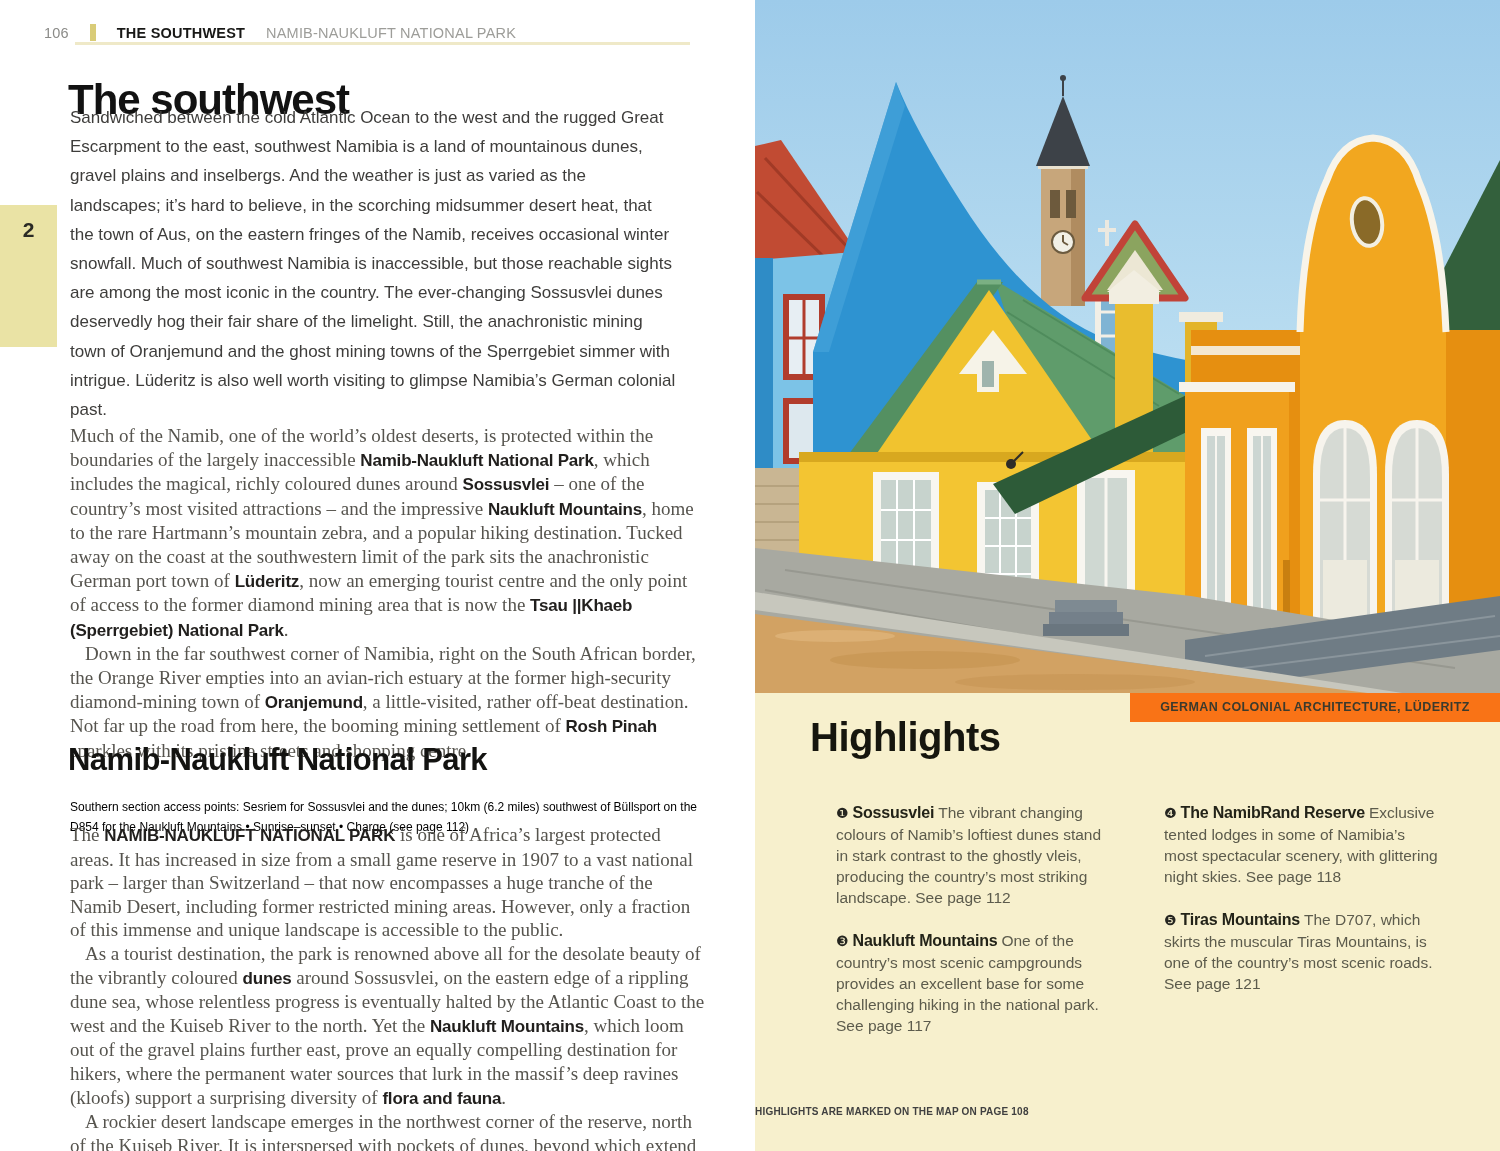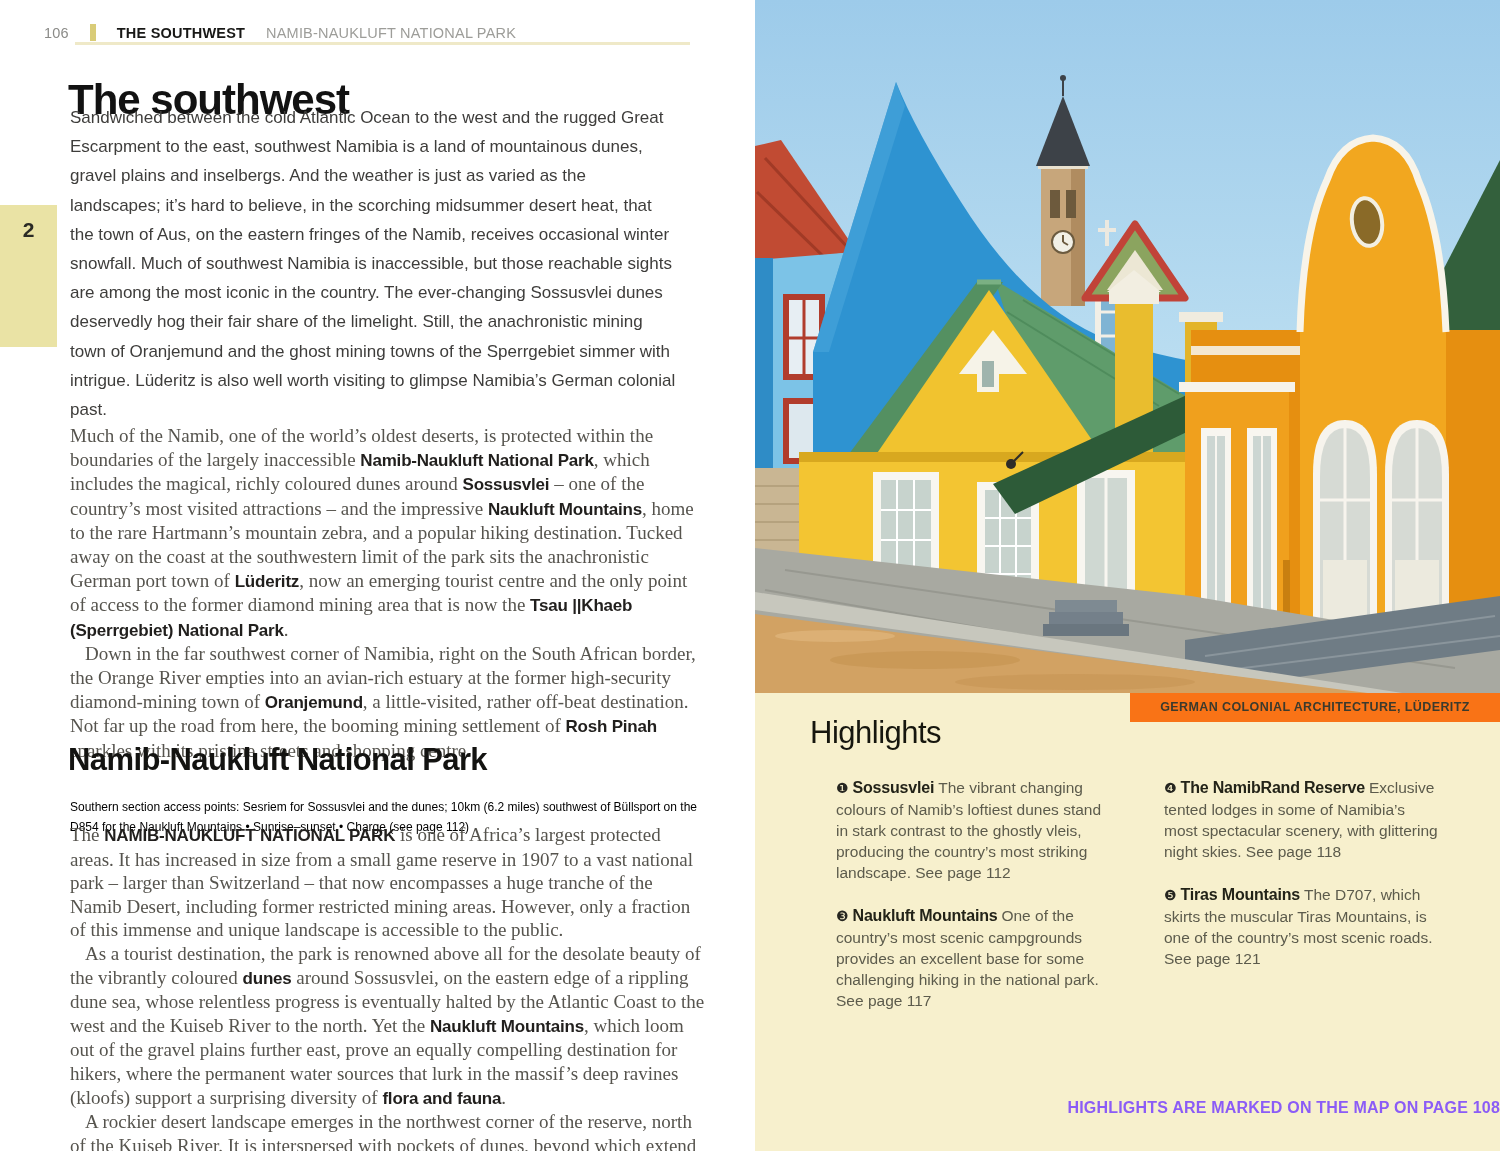--- a/index.html
+++ b/index.html
@@ -35,28 +35,28 @@
                line-height:19.5px;color:#000000;font-weight:500;}
 
   
   .right-page{position:absolute;left:755px;top:0;width:745px;height:1151px;background:#f7f0cd;}
   .photo-wrap{position:absolute;top:0;left:0;width:745px;height:693px;overflow:hidden;}
   .photo-caption{position:absolute;left:375px;top:693px;width:370px;height:29px;background:#f97316;
                  color:#3b3a2d;font-size:12.5px;font-weight:700;letter-spacing:.4px;
                  line-height:29px;text-align:center;}
   .highlights{position:absolute;left:0;top:693px;width:745px;height:458px;box-sizing:border-box;
               padding:22px 58px 0 55px;}
-  .hl-title{font-size:31px;font-weight:400;color:#16160e;margin:0 0 26px 0;letter-spacing:-.5px;}
+  .hl-title{font-size:40px;font-weight:700;color:#16160e;margin:0 0 42px 0;letter-spacing:-.5px;}
   .hl-cols{display:flex;gap:24px;}
   .hl-col{flex:1;margin-left:26px;}
   .hl-item{margin-bottom:22px;font-size:15.5px;line-height:21px;color:#5c5b4c;}
   .hl-badge{font-family:"DejaVu Sans",sans-serif;font-size:14px;color:#262620;margin-right:4px;}
   .hl-name{font-weight:700;color:#232318;font-size:16px;letter-spacing:-.2px;margin-right:4px;}
-  .map-note{position:absolute;left:0;bottom:34px;width:100%;text-align:right;font-size:16px;
-            font-weight:700;color:#8b5cf6;letter-spacing:.2px;}
+  .map-note{position:absolute;left:0;bottom:34px;width:100%;text-align:left;font-size:10px;
+            font-weight:700;color:#404040;letter-spacing:.2px;}
 </style>
 </head>
 <body>
 
 <div class="spread">
 
   <div class="chapter-tab">
     <span>2</span>
   </div>
 

